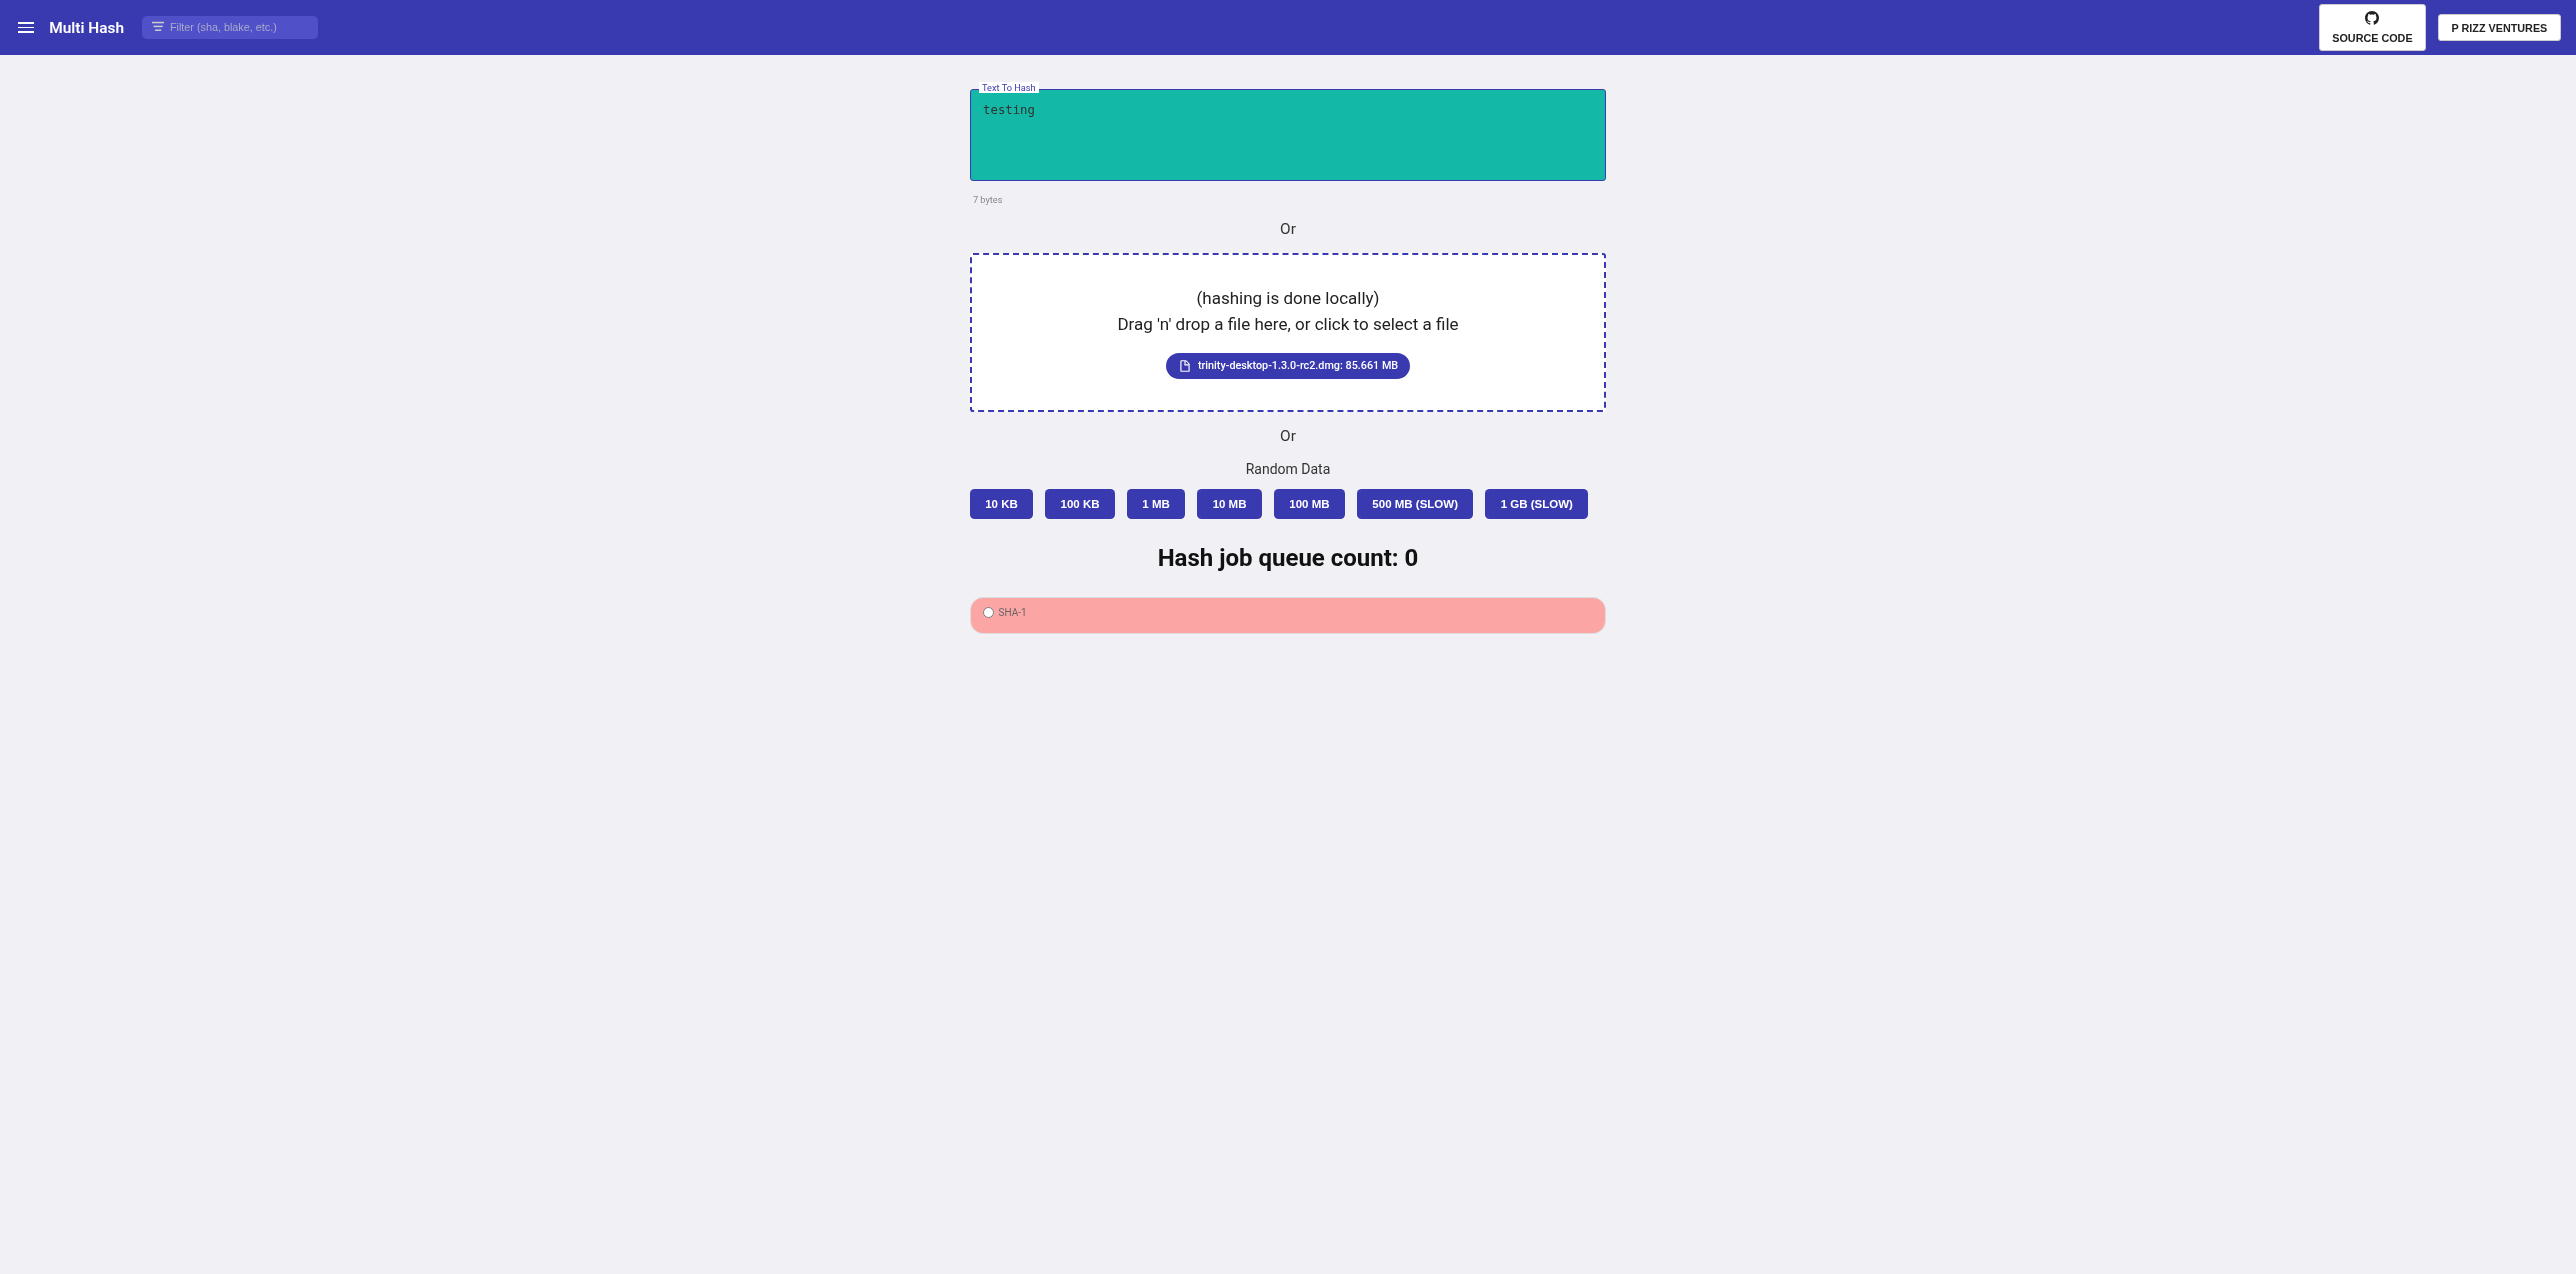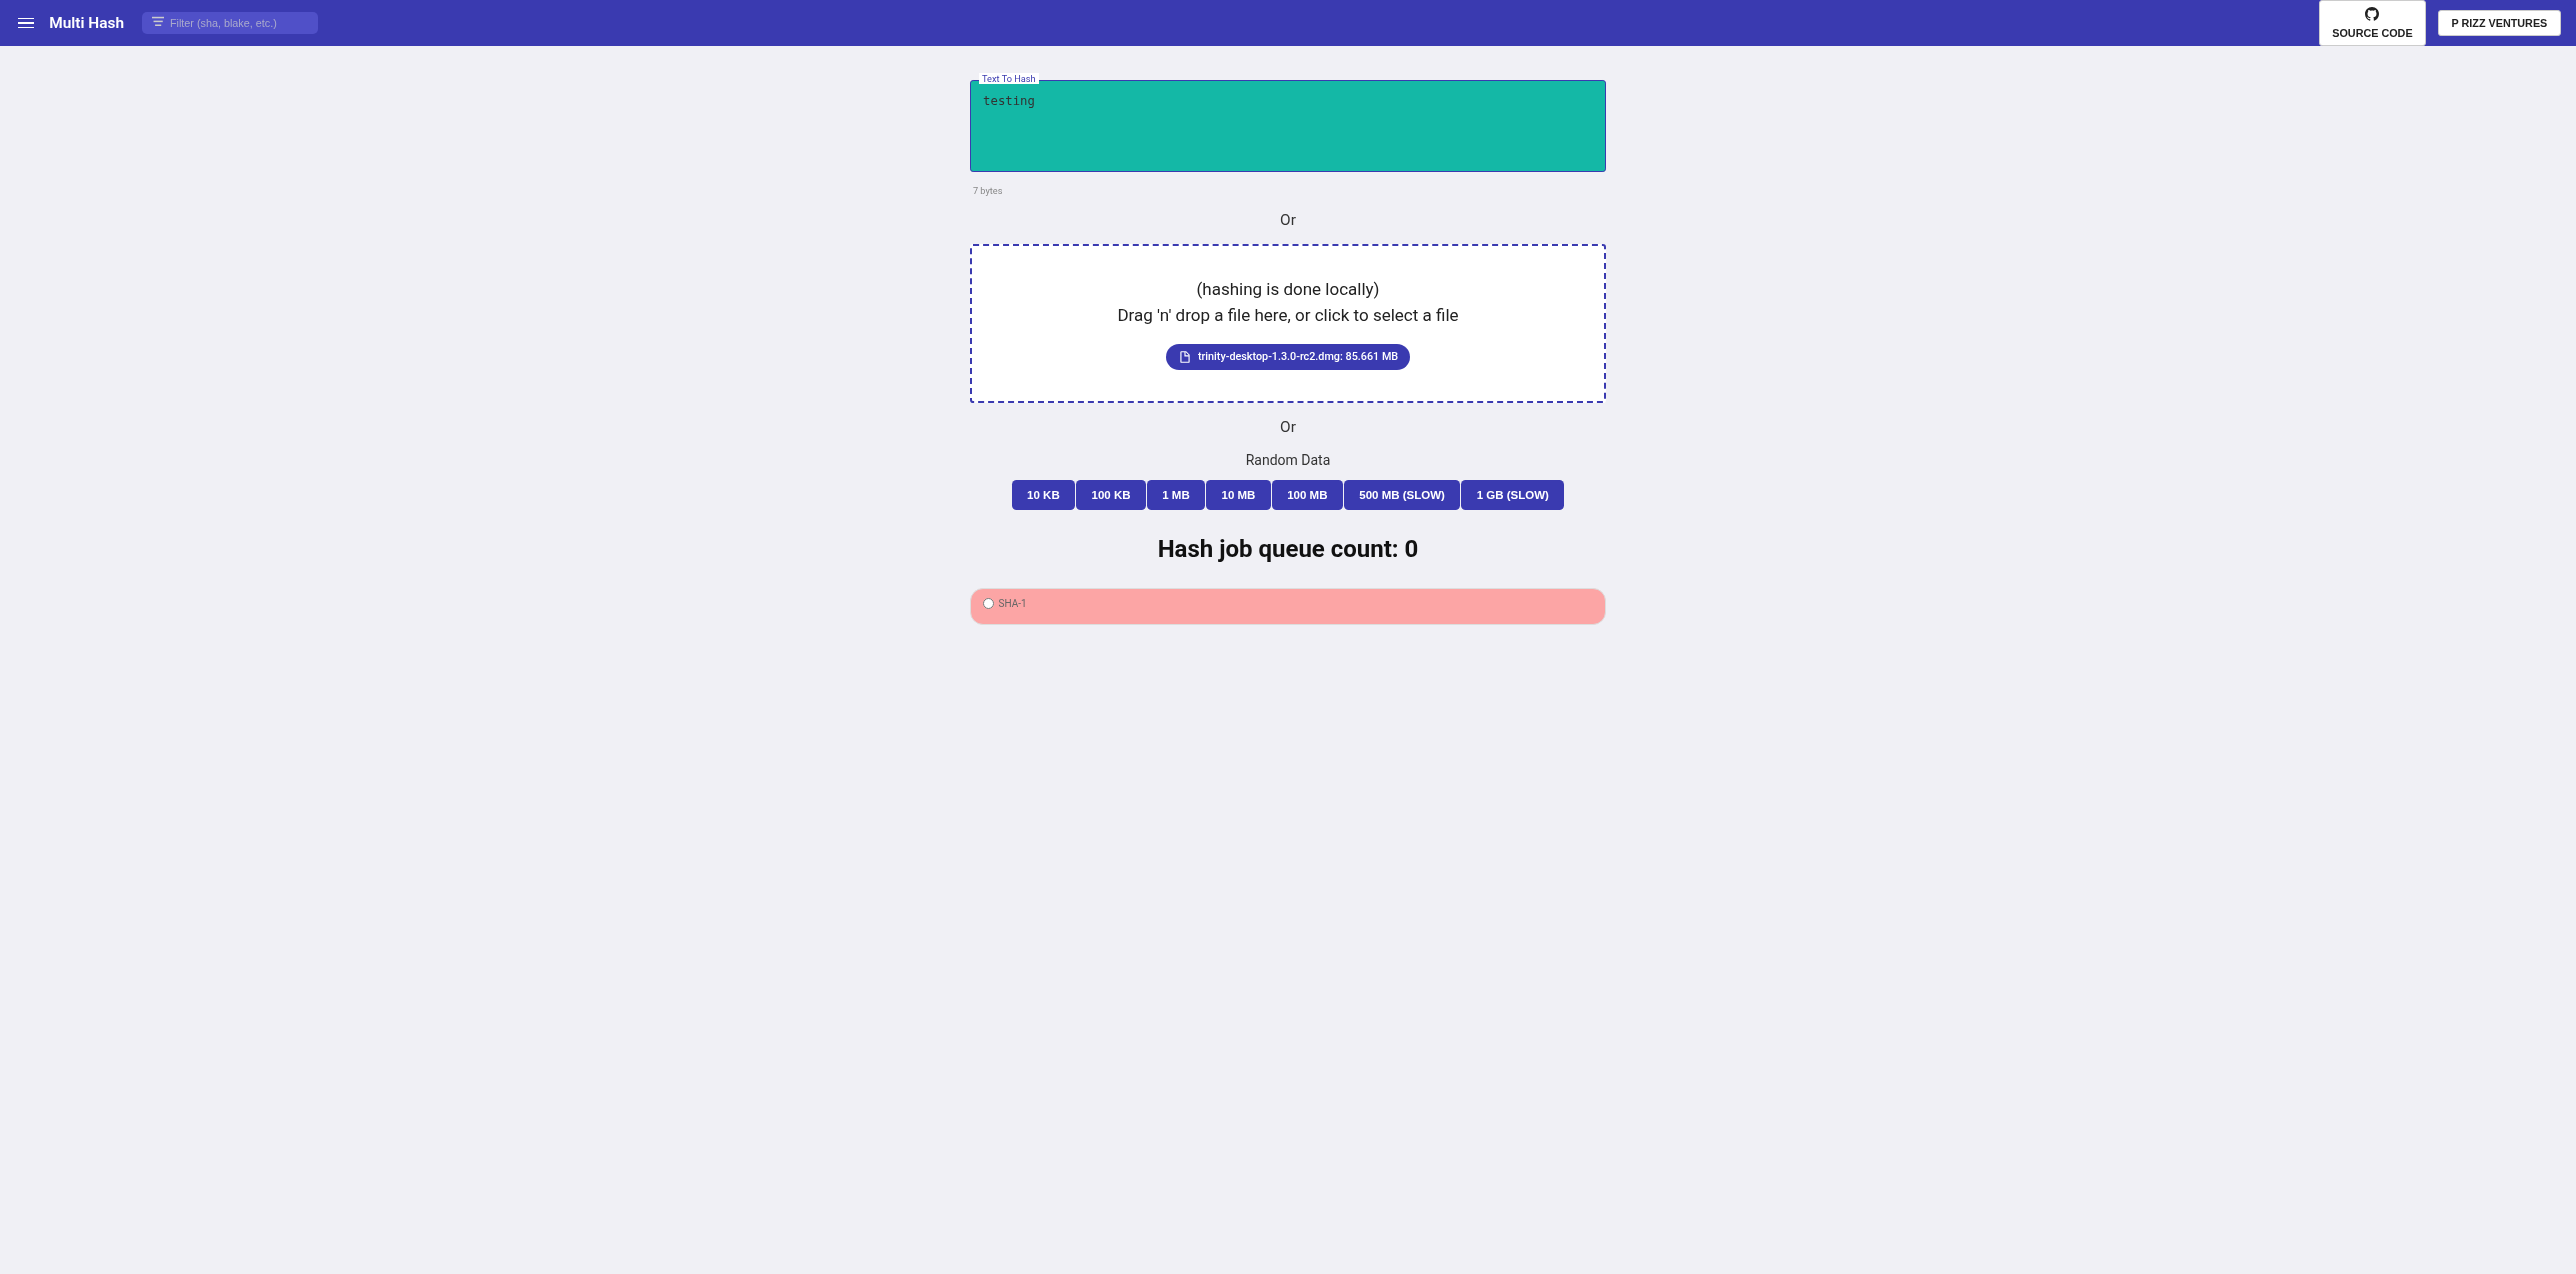--- a/index.html
+++ b/index.html
@@ -13,21 +13,21 @@
       background: #f0f0f5;
       min-height: 100vh;
     }
 
     
     .navbar {
       background: #3a3ab0;
       display: flex;
       align-items: center;
       padding: 0 15.4px;
-      height: 46px;
+      height: 55px;
       gap: 12.3px;
     }
 
     .navbar-hamburger {
       color: white;
       font-size: 15.4px;
       cursor: pointer;
       display: flex;
       flex-direction: column;
       gap: 3.1px;
@@ -191,22 +191,21 @@
     
     .random-data-label {
       text-align: center;
       font-size: 14px;
       color: #333;
       margin-bottom: 12.3px;
     }
 
     .random-data-buttons {
       display: flex;
-      justify-content: center;
-      gap: 1px;
+      gap: 12px;
       flex-wrap: wrap;
       margin-bottom: 24.6px;
     }
 
     .random-data-btn {
       background: #3a3ab0;
       color: white;
       border: none;
       border-radius: 4.6px;
       padding: 9.2px 15.4px;

